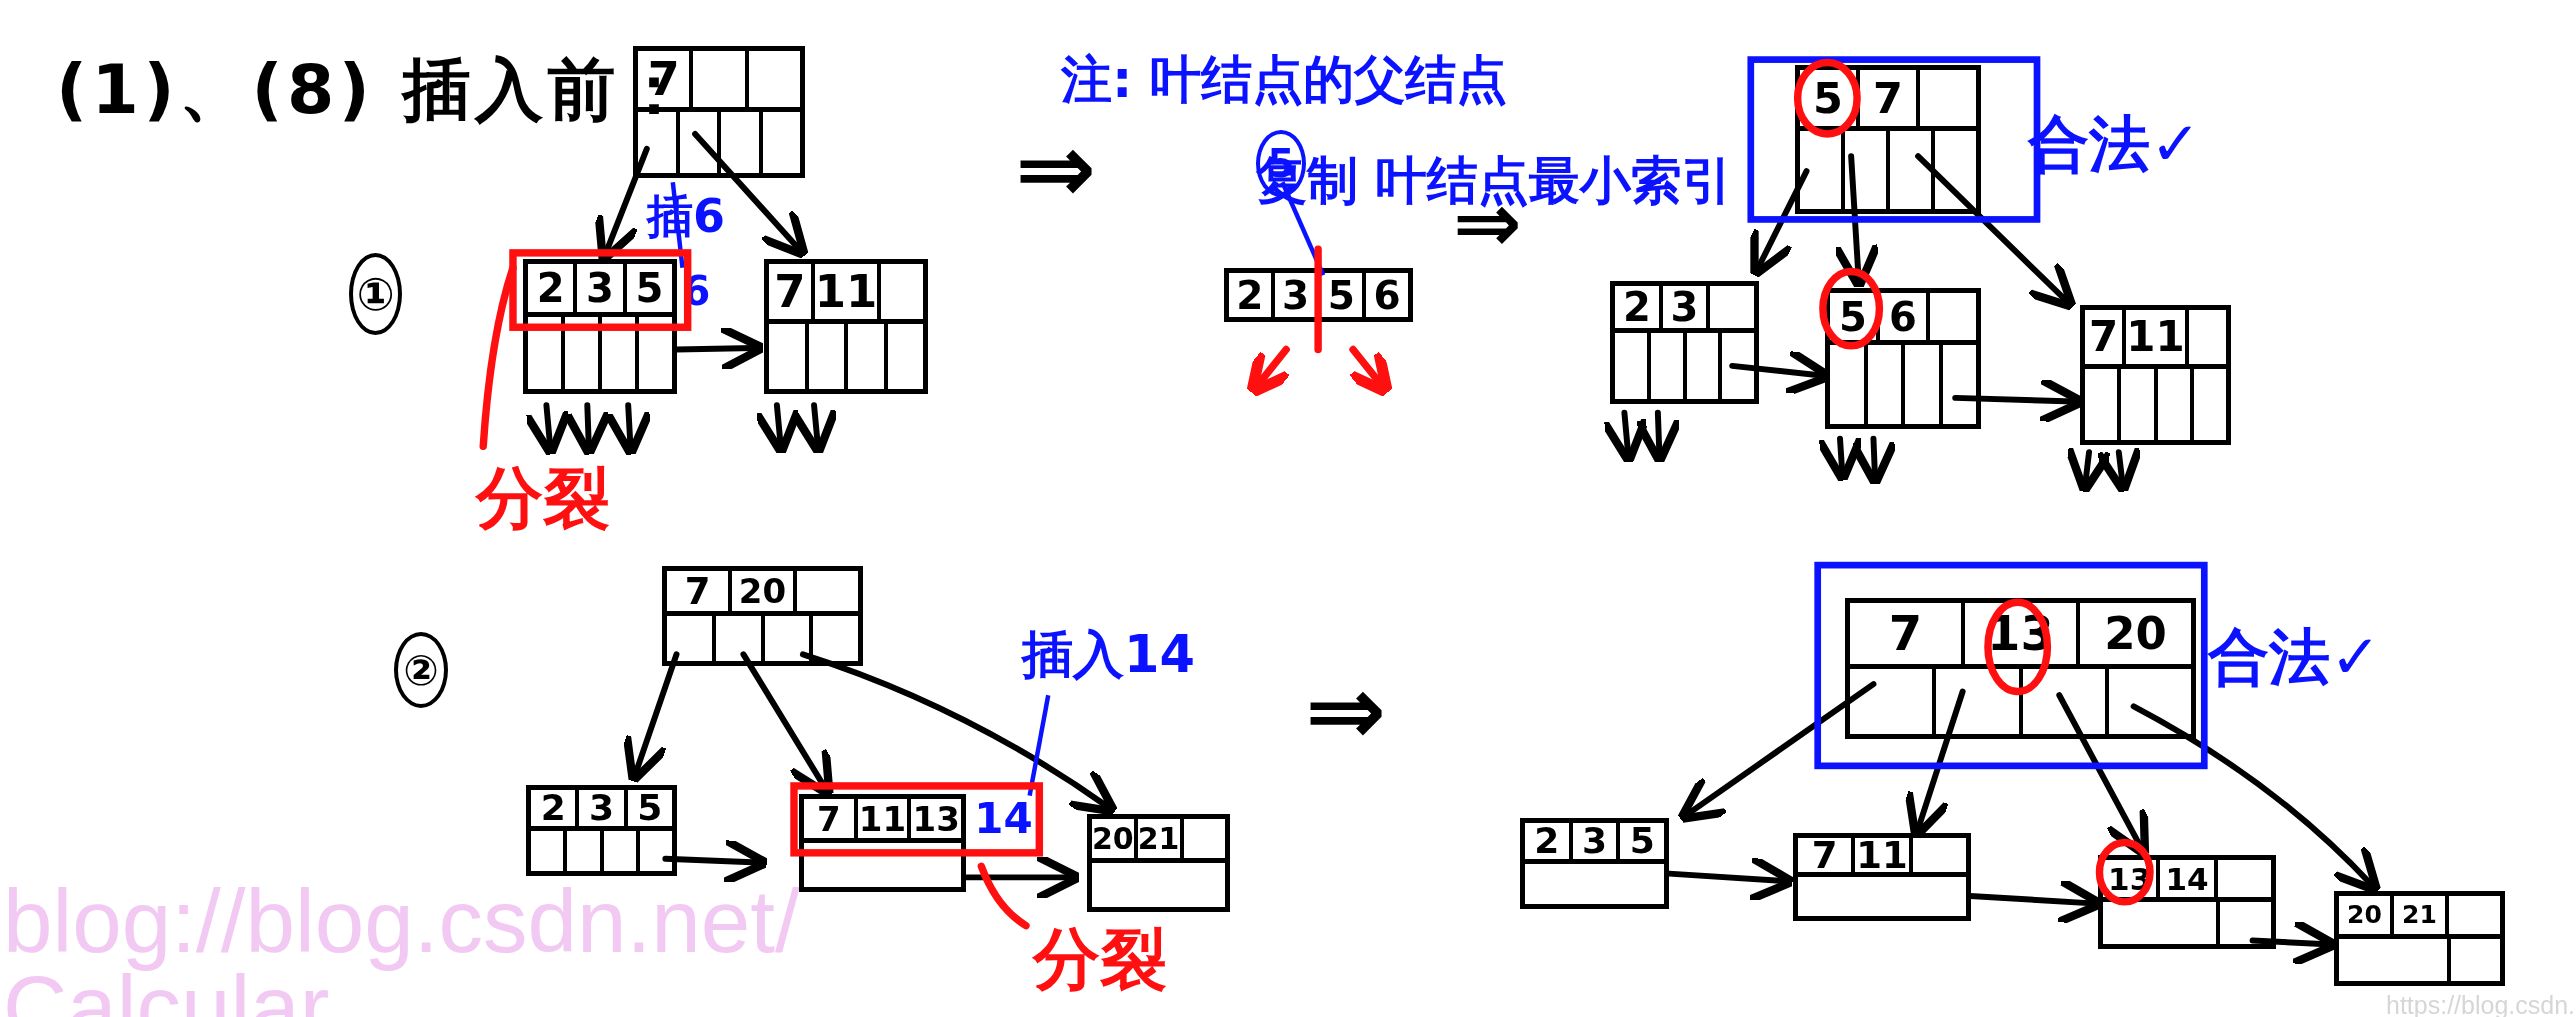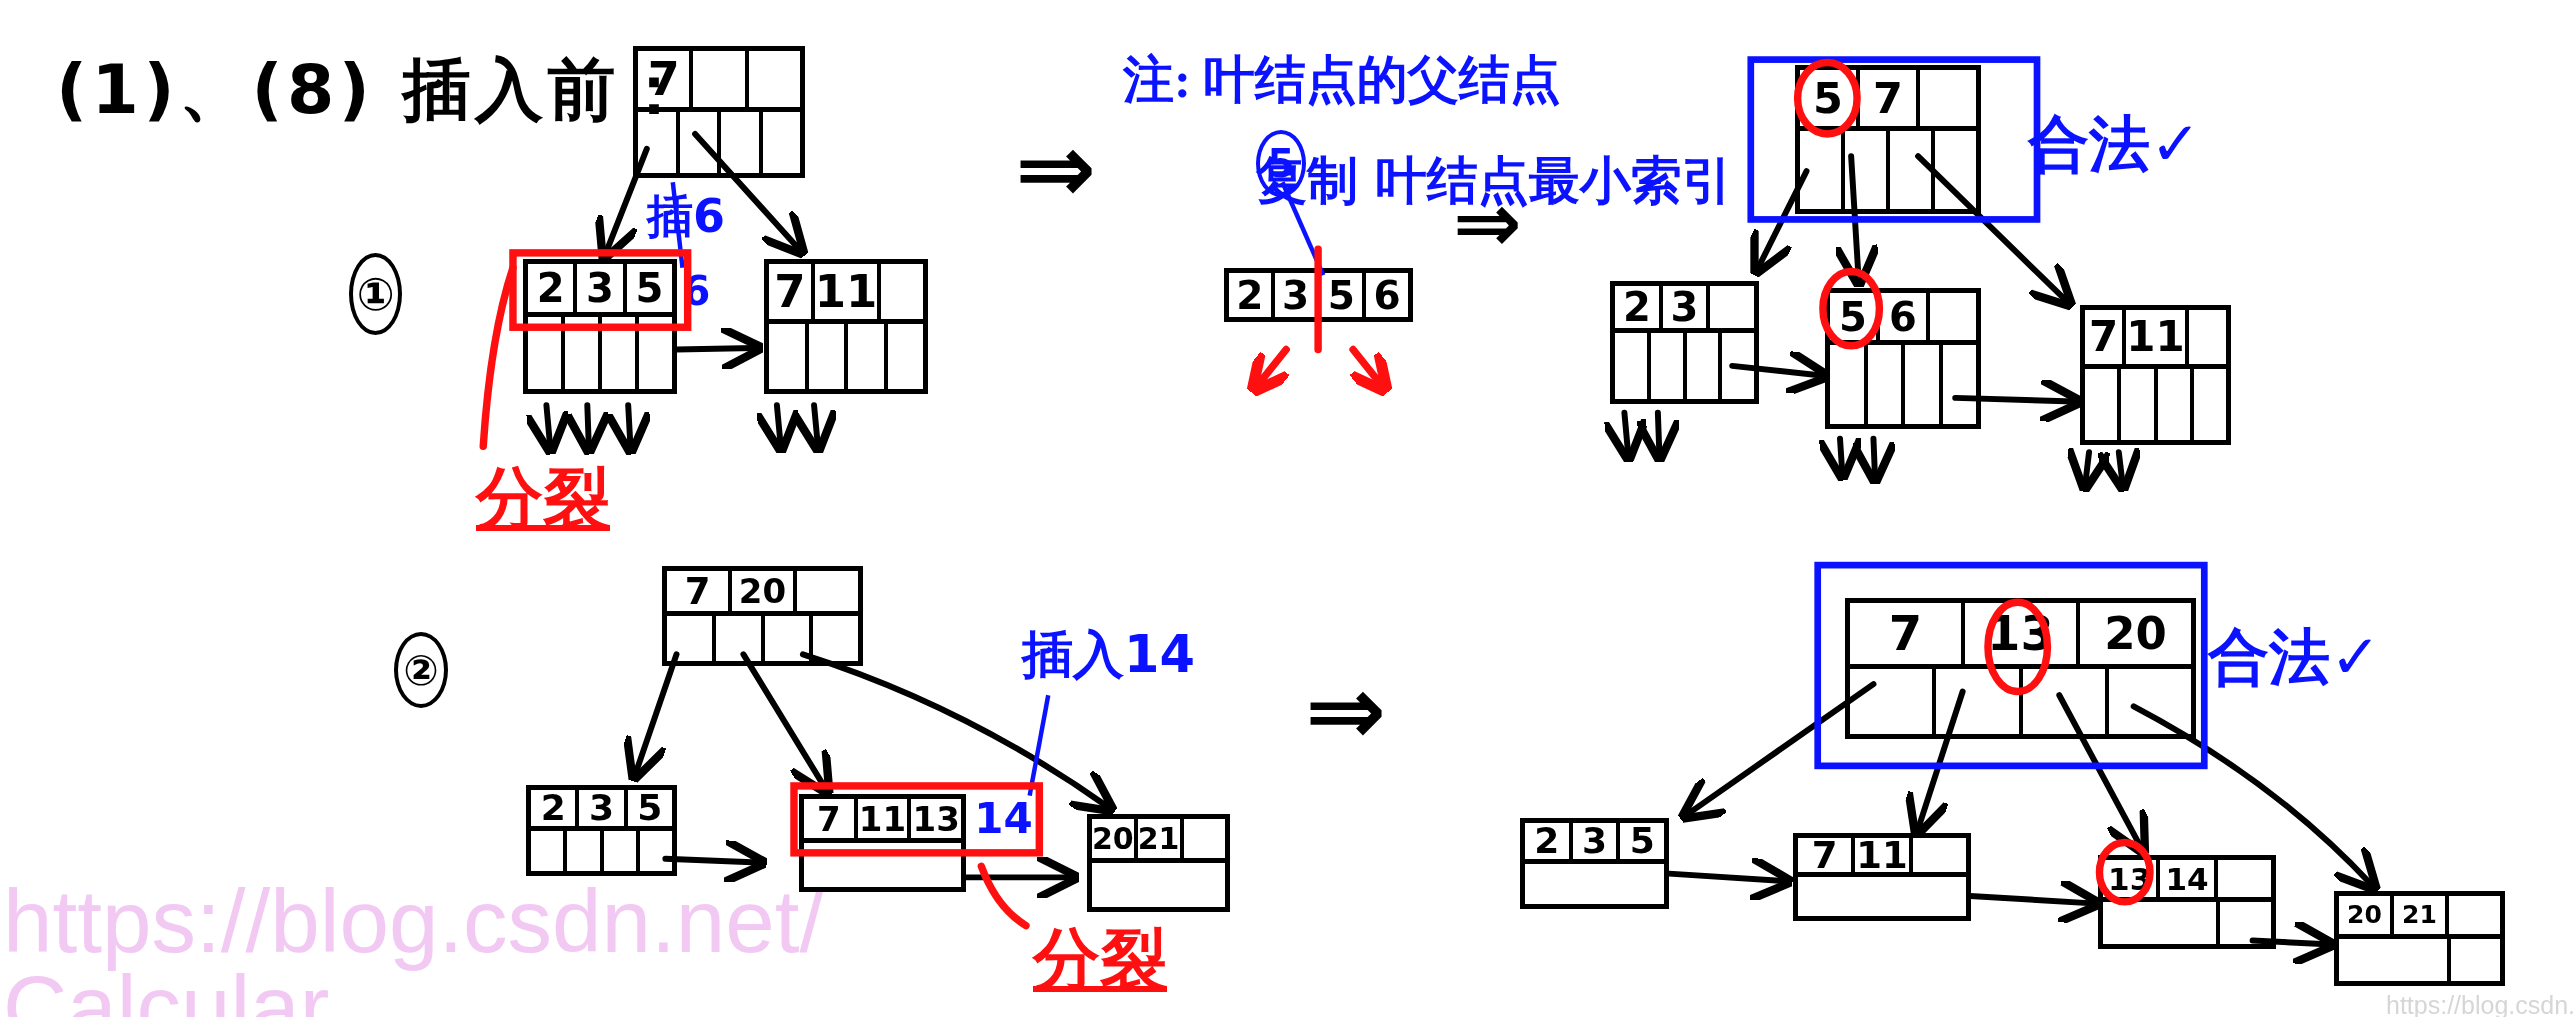--- a/index.html
+++ b/index.html
@@ -4,41 +4,41 @@
 <style>
   html, body { margin:0; padding:0; background:#ffffff; }
   body { width:2576px; height:1018px; position:relative; overflow:hidden;
          font-family:"DejaVu Sans", "Liberation Sans", sans-serif; }
   .abs { position:absolute; }
   svg.ink { position:absolute; left:0; top:0; width:2576px; height:1018px; }
   .hand { font-family:"DejaVu Sans", sans-serif; color:#000; white-space:nowrap; }
   .heading { font-size:68px; font-weight:bold; letter-spacing:4.5px; }
   .num { font-weight:bold; display:flex; align-items:center; justify-content:center; }
   .blue { color:#0b12ff; }
-  .red { color:#ff1010;text-decoration:underline; }
+  .red { color:#ff1010; }
   .note { font-size:51px; font-weight:bold; }
   .label-big { font-size:61px; font-weight:bold; }
   .circled { border:4.5px solid #000; border-radius:50%; display:flex; align-items:center; justify-content:center; font-size:52px; font-weight:bold; }
   .wm-pink { color:#f0c4f2; font-family:"Liberation Sans", sans-serif; font-size:89px; line-height:89px; opacity:0.9; }
   .wm-gray { color:#d6d6d6; font-family:"Liberation Sans", sans-serif; font-size:25px; }
   .implies { font-size:97px; font-weight:bold; color:#000; }
   
   .node { position:absolute; border:5.2px solid #000; box-sizing:border-box; background:transparent; }
   .node .keys { display:flex; height:50%; border-bottom:5.2px solid #000; box-sizing:border-box; }
   .node .keys .k { flex:1; border-right:4.5px solid #000; display:flex; align-items:center; justify-content:center; font-weight:bold; color:#000; }
   .node .keys .k:last-child { border-right:none; }
   .node .ptrs { display:flex; height:50%; }
   .node .ptrs .p { flex:1; border-right:4.5px solid #000; }
   .node .ptrs .p:last-child { border-right:none; }
   .node.leafwide .ptrs .p { border-right:none; }
 </style>
 </head>
 <body>
 
-<div class="abs wm-pink" style="left:3px;top:877px;">https://blog.csdn.net/</div>
+<div class="abs wm-pink" style="left:3px;top:877px;">blog://blog.csdn.net/</div>
 <div class="abs wm-pink" style="left:3px;top:963px;">Calcular</div>
 <div class="abs wm-gray" style="left:2386px;top:991px;">https://blog.csdn.net/qq_36016356</div>
 
 <div class="abs hand heading" style="left:56px;top:45px;">(1)、(8) 插入前：</div>
 
 <div class="abs circled" style="left:349px;top:253px;width:45px;height:74px;border-radius:50%;">
     <span style="font-size:45px;">①</span>
   </div>
 
 <div class="node" style="left:633px;top:46px;width:172px;height:132px;">
@@ -81,21 +81,21 @@
   <div class="ptrs" style="height:52%;">
       <div class="p"></div>
       <div class="p"></div>
       <div class="p"></div>
       <div class="p"></div>
     </div>
 </div>
 
 <div class="abs implies" style="left:1015px;top:112px;">⇒</div>
 
-<div class="abs hand blue note" style="left:1123px;top:46px;font-family:Liberation Serif, serif;">注: 叶结点的父结点</div>
+<div class="abs hand blue note" style="left:1061px;top:46px;">注: 叶结点的父结点</div>
 <div class="abs hand blue note" style="left:1256px;top:119px;margin-top:28px;">复制 叶结点最小索引</div>
 <div class="abs blue num" style="left:1256px;top:130px;width:42px;height:59px;border:4.5px solid #0b12ff;border-radius:50%;font-size:39px;">
     <span>5</span>
   </div>
 
 <div class="node" style="left:1224px;top:268px;width:189px;height:54px;">
   <div class="keys" style="height:100%;border-bottom:none;">
     <div class="k" style="font-size:39px;">2</div>
     <div class="k" style="font-size:39px;border-right:none;">3</div>
     <div class="k" style="font-size:39px;border-left:4.5px solid #000;">5</div>

